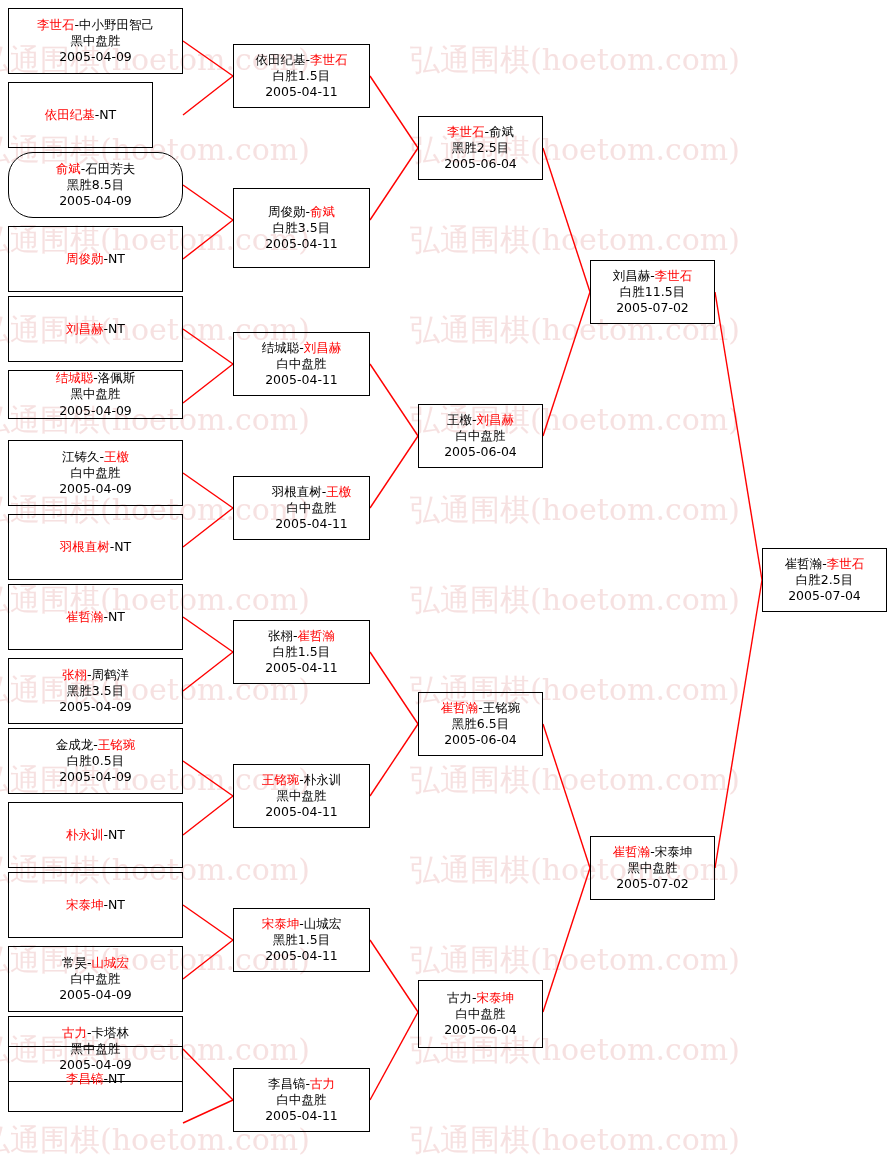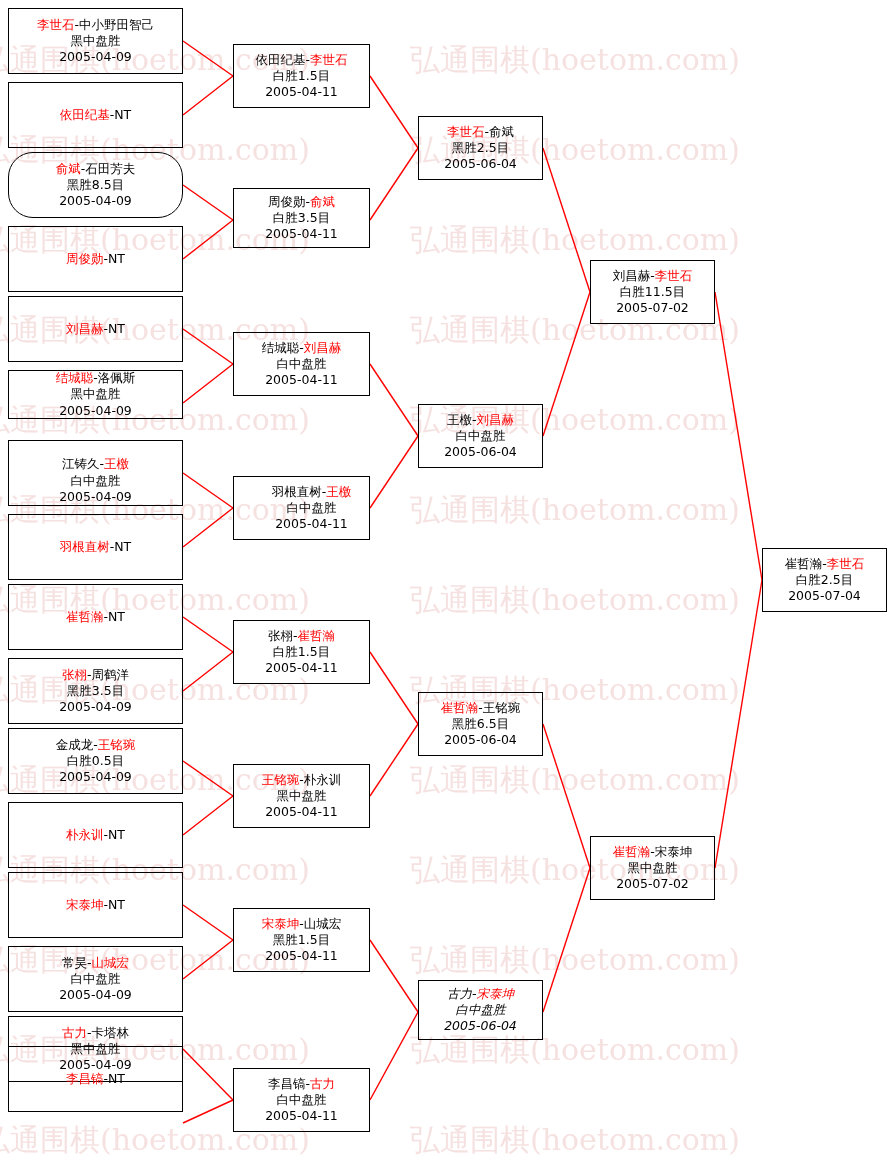--- a/index.html
+++ b/index.html
@@ -96,40 +96,40 @@
         <path d="M715,868 L762,580"></path>
     </g>
   </svg>
 
   <div id="nodes">
       <div class="node" style="left: 8px; top: 8px; width: 175px; height: 66px; border-color: rgb(0, 0, 0); justify-content: center;">
         <span class="ln"><span class="r">李世石</span><span class="k">-</span><span class="k">中小野田智己</span></span>
         <span class="ln k">黑中盘胜</span>
         <span class="ln k">2005-04-09</span>
       </div>
-      <div class="node" style="left: 8px; top: 82px; width: 175px; height: 66px; border-color: rgb(0, 0, 0);">
+      <div class="node" style="left: 8px; top: 82px; width: 145px; height: 66px; border-color: rgb(0, 0, 0);">
         <span class="ln"><span class="r">依田纪基</span><span class="k">-</span><span class="k">NT</span></span>
       </div>
       <div class="node" style="left: 8px; top: 152px; width: 175px; height: 66px; border-color: rgb(0, 0, 0); border-radius: 25px;">
         <span class="ln"><span class="r">俞斌</span><span class="k">-</span><span class="k">石田芳夫</span></span>
         <span class="ln k">黑胜8.5目</span>
         <span class="ln k">2005-04-09</span>
       </div>
       <div class="node" style="left: 8px; top: 226px; width: 175px; height: 66px; border-color: rgb(0, 0, 0);">
         <span class="ln"><span class="r">周俊勋</span><span class="k">-</span><span class="k">NT</span></span>
       </div>
       <div class="node" style="left: 8px; top: 296px; width: 175px; height: 66px; border-color: rgb(0, 0, 0);">
         <span class="ln"><span class="r">刘昌赫</span><span class="k">-</span><span class="k">NT</span></span>
       </div>
       <div class="node" style="left: 8px; top: 370px; width: 175px; height: 49px; border-color: rgb(0, 0, 0);">
         <span class="ln"><span class="r">结城聪</span><span class="k">-</span><span class="k">洛佩斯</span></span>
         <span class="ln k">黑中盘胜</span>
         <span class="ln k">2005-04-09</span>
       </div>
-      <div class="node" style="left: 8px; top: 440px; width: 175px; height: 66px; border-color: rgb(0, 0, 0); justify-content: flex-end;">
+      <div class="node" style="left: 8px; top: 440px; width: 175px; height: 66px; border-color: rgb(0, 0, 0);">
         <span class="ln"><span class="k">江铸久</span><span class="k">-</span><span class="r">王檄</span></span>
         <span class="ln k">白中盘胜</span>
         <span class="ln k">2005-04-09</span>
       </div>
       <div class="node" style="left: 8px; top: 514px; width: 175px; height: 66px; border-color: rgb(0, 0, 0);">
         <span class="ln"><span class="r">羽根直树</span><span class="k">-</span><span class="k">NT</span></span>
       </div>
       <div class="node" style="left: 8px; top: 584px; width: 175px; height: 66px; border-color: rgb(0, 0, 0);">
         <span class="ln"><span class="r">崔哲瀚</span><span class="k">-</span><span class="k">NT</span></span>
       </div>
@@ -160,21 +160,21 @@
         <span class="ln k">2005-04-09</span>
       </div>
       <div class="node" style="left: 8px; top: 1046px; width: 175px; height: 66px; border-color: rgb(0, 0, 0);">
         <span class="ln"><span class="r">李昌镐</span><span class="k">-</span><span class="k">NT</span></span>
       </div>
       <div class="node" style="left: 233px; top: 44px; width: 137px; height: 64px; border-color: rgb(0, 0, 0);">
         <span class="ln"><span class="k">依田纪基</span><span class="k">-</span><span class="r">李世石</span></span>
         <span class="ln k">白胜1.5目</span>
         <span class="ln k">2005-04-11</span>
       </div>
-      <div class="node" style="left: 233px; top: 188px; width: 137px; height: 60px; border-color: rgb(0, 0, 0);">
+      <div class="node" style="left: 233px; top: 188px; width: 137px; height: 80px; border-color: rgb(0, 0, 0);">
         <span class="ln"><span class="k">周俊勋</span><span class="k">-</span><span class="r">俞斌</span></span>
         <span class="ln k">白胜3.5目</span>
         <span class="ln k">2005-04-11</span>
       </div>
       <div class="node" style="left: 233px; top: 332px; width: 137px; height: 64px; border-color: rgb(0, 0, 0);">
         <span class="ln"><span class="k">结城聪</span><span class="k">-</span><span class="r">刘昌赫</span></span>
         <span class="ln k">白中盘胜</span>
         <span class="ln k">2005-04-11</span>
       </div>
       <div class="node" style="left: 233px; top: 476px; width: 137px; height: 64px; border-color: rgb(0, 0, 0); padding-left: 20px;">
@@ -210,21 +210,21 @@
       <div class="node" style="left: 418px; top: 404px; width: 125px; height: 64px; border-color: rgb(0, 0, 0);">
         <span class="ln"><span class="k">王檄</span><span class="k">-</span><span class="r">刘昌赫</span></span>
         <span class="ln k">白中盘胜</span>
         <span class="ln k">2005-06-04</span>
       </div>
       <div class="node" style="left: 418px; top: 692px; width: 125px; height: 64px; border-color: rgb(0, 0, 0);">
         <span class="ln"><span class="r">崔哲瀚</span><span class="k">-</span><span class="k">王铭琬</span></span>
         <span class="ln k">黑胜6.5目</span>
         <span class="ln k">2005-06-04</span>
       </div>
-      <div class="node" style="left: 418px; top: 980px; width: 125px; height: 60px; border-color: rgb(0, 0, 0); font-style: italic;">
+      <div class="node" style="left: 418px; top: 980px; width: 125px; height: 68px; border-color: rgb(0, 0, 0);">
         <span class="ln"><span class="k">古力</span><span class="k">-</span><span class="r">宋泰坤</span></span>
         <span class="ln k">白中盘胜</span>
         <span class="ln k">2005-06-04</span>
       </div>
       <div class="node" style="left: 590px; top: 260px; width: 125px; height: 64px; border-color: rgb(0, 0, 0);">
         <span class="ln"><span class="k">刘昌赫</span><span class="k">-</span><span class="r">李世石</span></span>
         <span class="ln k">白胜11.5目</span>
         <span class="ln k">2005-07-02</span>
       </div>
       <div class="node" style="left: 590px; top: 836px; width: 125px; height: 64px; border-color: rgb(0, 0, 0);">

